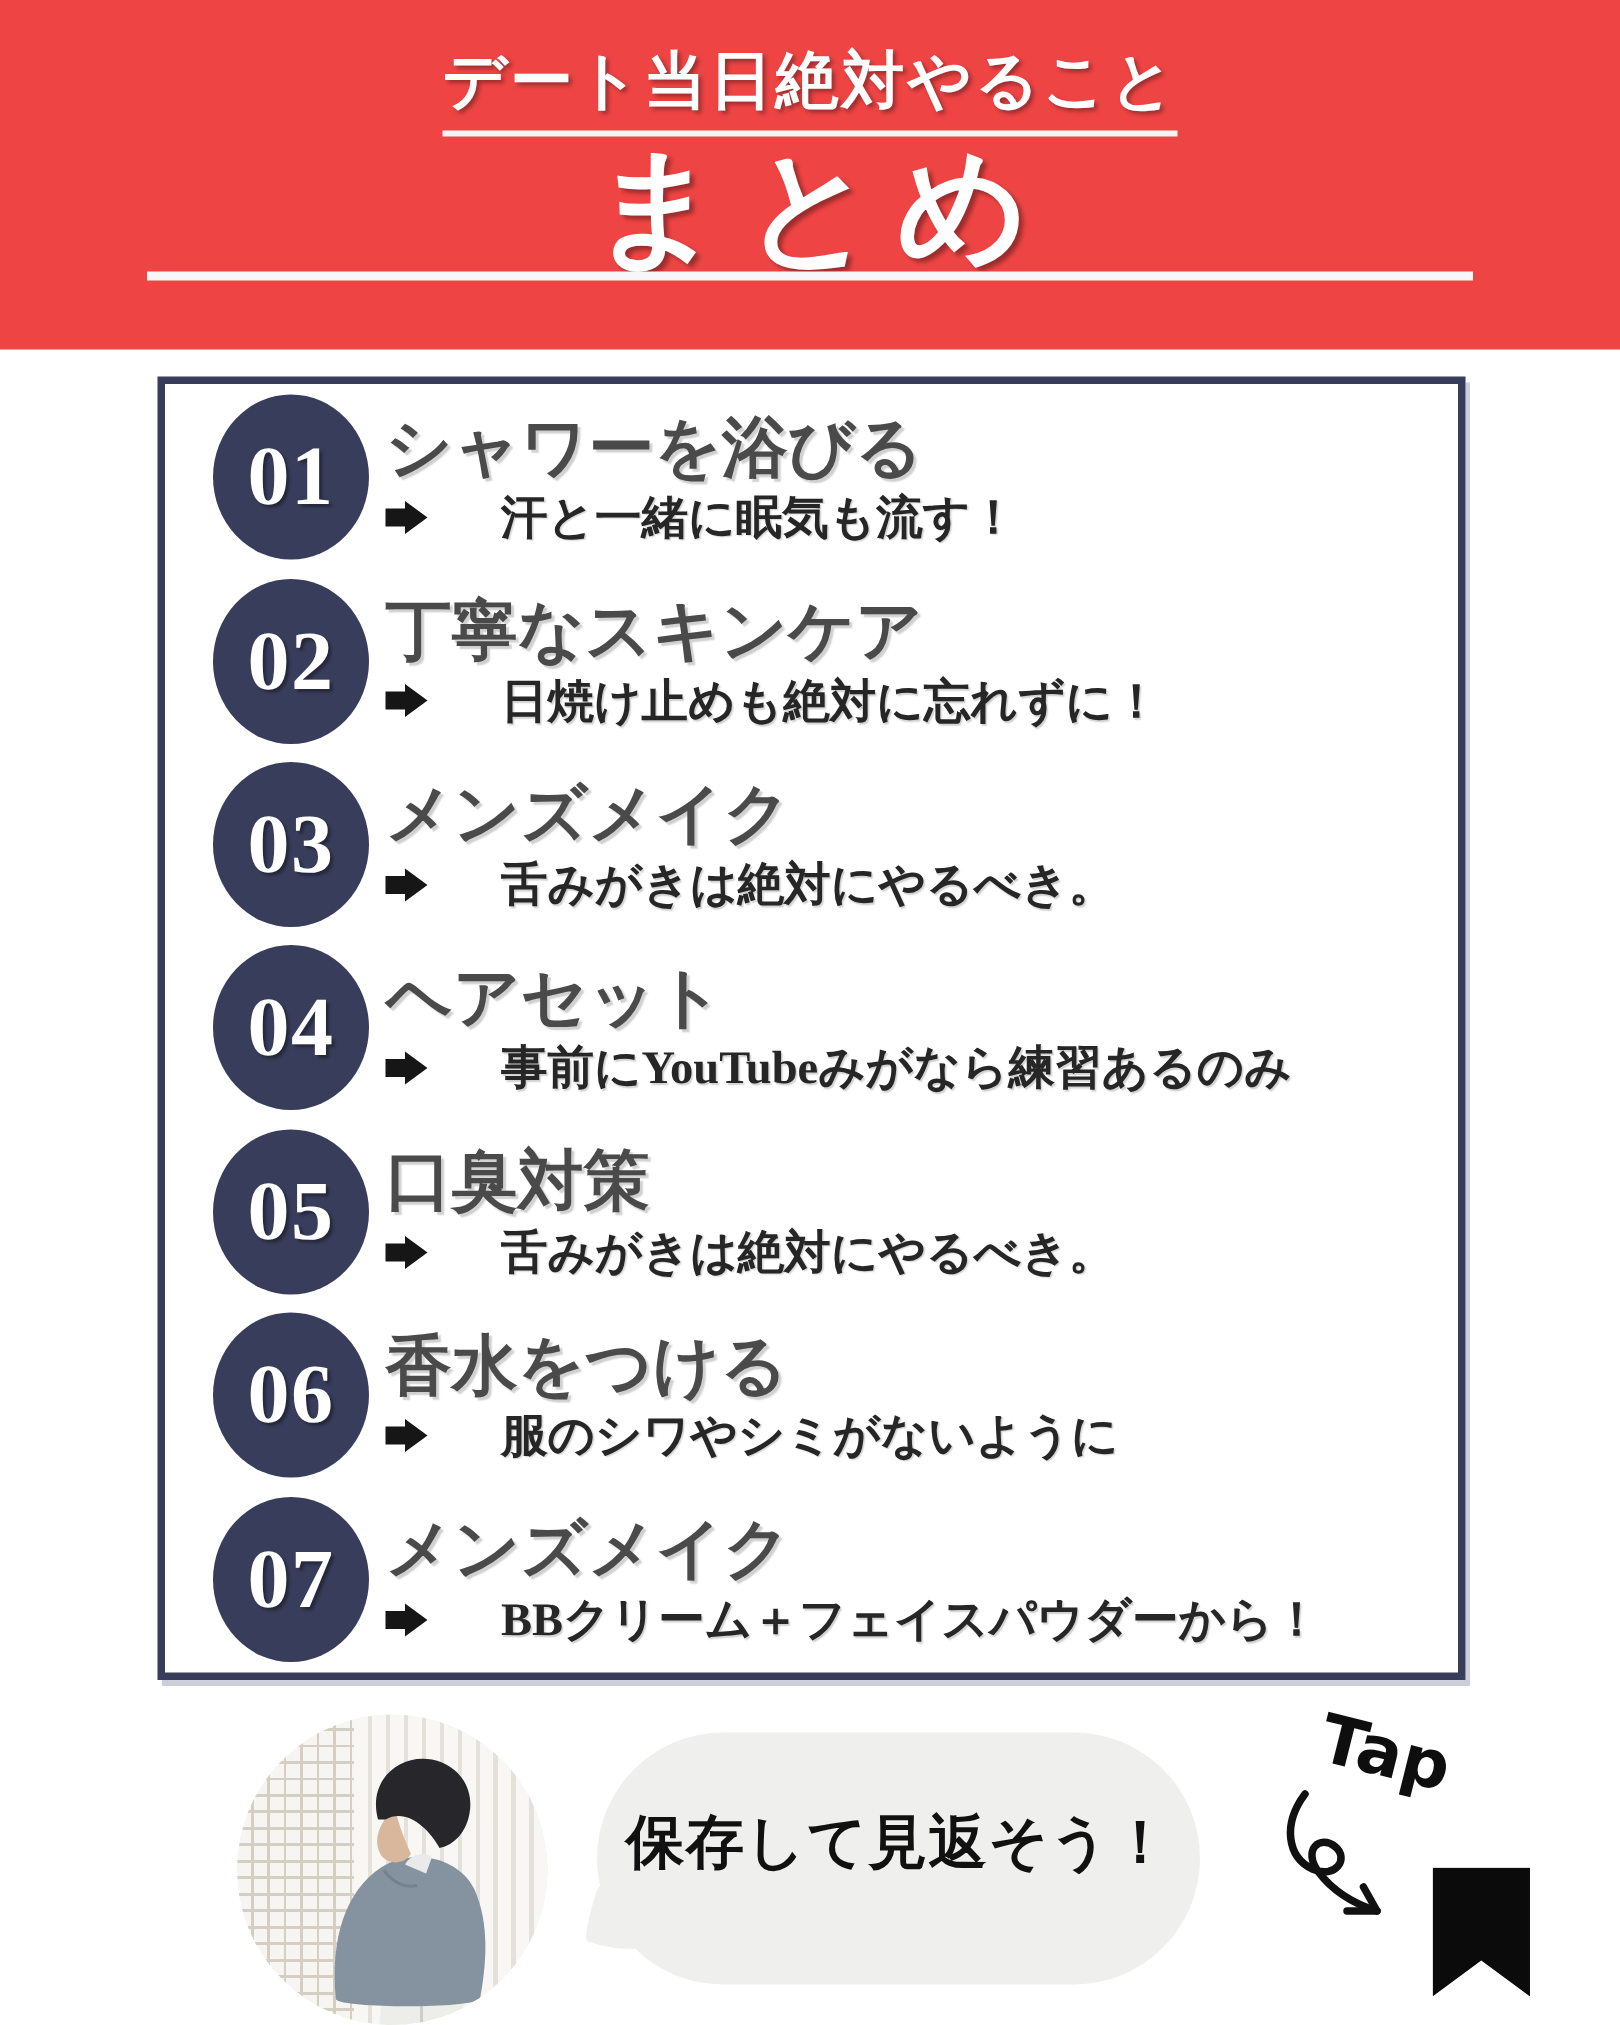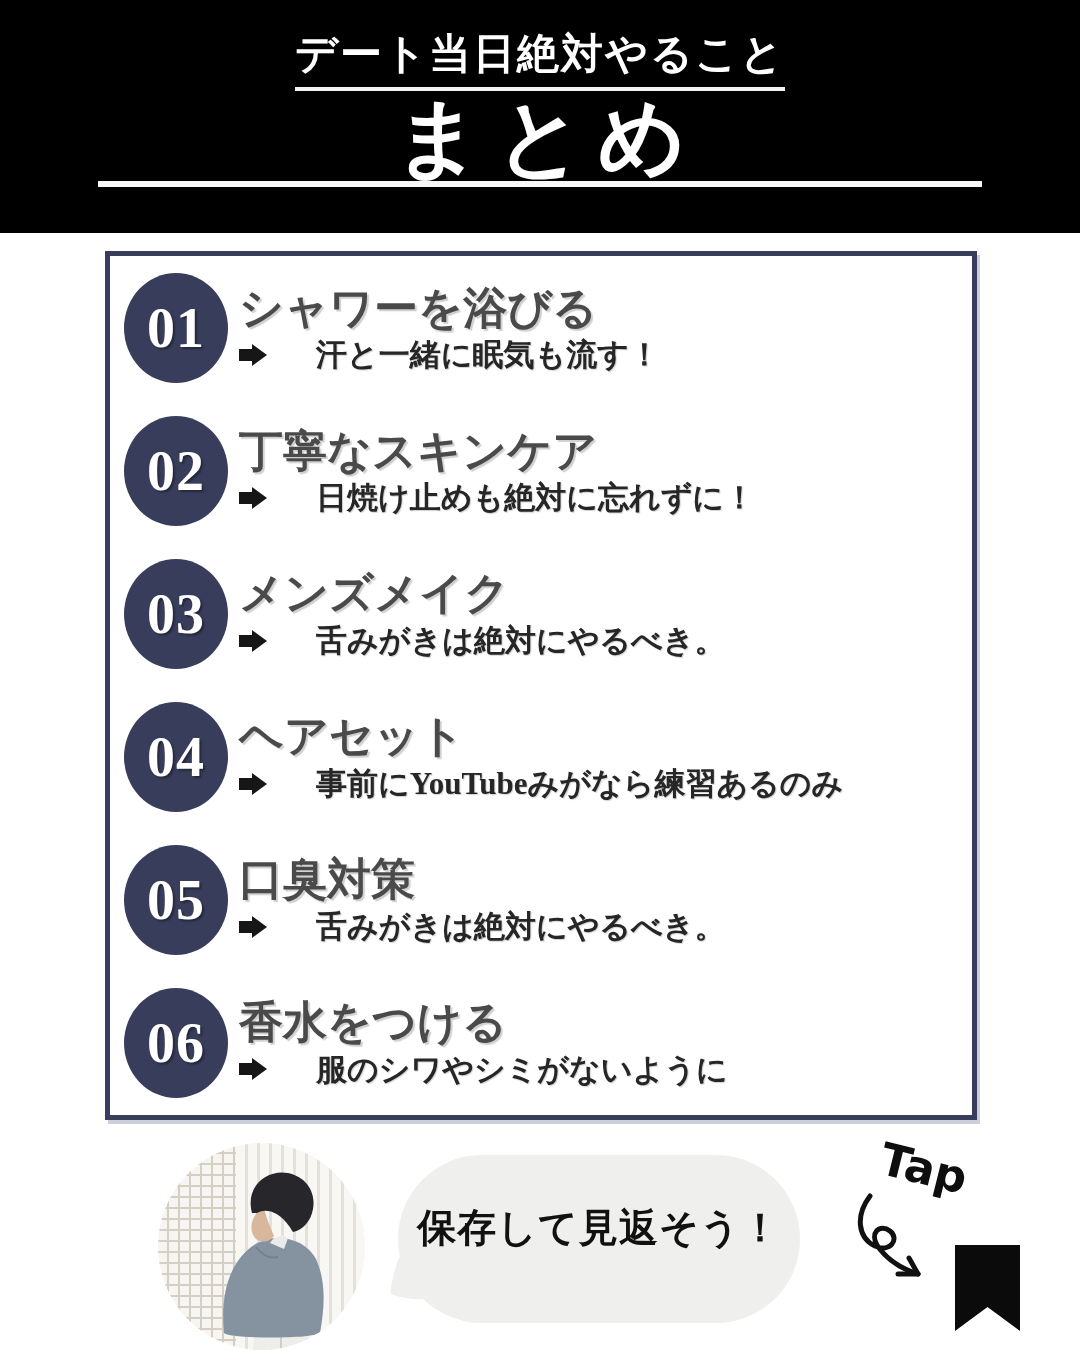--- a/index.html
+++ b/index.html
@@ -6,21 +6,21 @@
   body { background:#e8e8e8; }
   .page {
     position:relative; width:1080px; height:1350px; margin:0 auto;
     background:#ffffff; overflow:hidden;
     font-family:"Liberation Serif","DejaVu Serif",serif;
   }
 
   
   .header {
     position:absolute; left:0; top:0; width:1080px; height:233px;
-    background:#000000; color:#fff;
+    background:#ef4444; color:#fff;
     display:flex; flex-direction:column; align-items:center;
   }
   .header-subtitle {
     margin-top:26px; font-size:42px; font-weight:bold; letter-spacing:2px;
     border-bottom:4px solid #f4f4f4; padding-bottom:5px;
     text-shadow:2px 2px 3px rgba(0,0,0,0.35);
   }
   .header-title {
     margin-top:4px; font-size:86px; font-weight:bold; letter-spacing:14px;
     line-height:1.0; text-indent:14px;
@@ -33,21 +33,21 @@
 
   
   .list-box {
     position:absolute; left:105px; top:251px; width:862px; height:857px;
     border:5px solid #383d5b; background:#fff;
     box-shadow:3px 4px 0 #ccced9;
     display:flex; flex-direction:column; justify-content:space-between;
     padding:1px 0; box-sizing:content-box;
   }
   .item {
-    flex:1 1 0; display:flex; align-items:center; padding-left:14px;
+    flex:1 1 0; display:flex; align-items:center; padding-left:32px;
   }
   .num-circle {
     flex:0 0 auto; width:104px; height:110px; border-radius:50%;
     background:#383d5b; color:#ffffff;
     display:flex; align-items:center; justify-content:center;
     font-size:56px; font-weight:bold; letter-spacing:1px;
     text-shadow:2px 2px 2px rgba(0,0,0,0.35);
   }
   .item-text { margin-left:11px; display:flex; flex-direction:column; }
   .item-title {
@@ -208,20 +208,33 @@
         <div class="item-note">
           <span class="arrow-icon">
               <span class="bar"></span>
               <span class="tri"></span>
             </span>
           <span>服のシワやシミがないように</span>
         </div>
       </div>
     </div>
 
+    <div class="item">
+      <div class="num-circle">07</div>
+      <div class="item-text">
+        <div class="item-title">メンズメイク</div>
+        <div class="item-note">
+          <span class="arrow-icon">
+              <span class="bar"></span>
+              <span class="tri"></span>
+            </span>
+          <span>BBクリーム＋フェイスパウダーから！</span>
+        </div>
+      </div>
+    </div>
 
   </div>
 
   <div class="avatar">
     <div class="grid-bg"></div>
     <div class="stripe-bg"></div>
     <svg width="207" height="207" viewBox="0 0 207 207">
       <path d="M95,207 L97,180 L152,180 L150,207 Z" fill="#ededea"></path>
       <path d="M123,180 L123,207" stroke="#cfcfca" stroke-width="2" fill="none"></path>
       <path d="M66,190 C62,150 72,118 96,102 C118,88 148,96 158,116 C169,140 166,168 162,190 L160,190 C158,196 70,196 66,190 Z" fill="#8593a0"></path>

